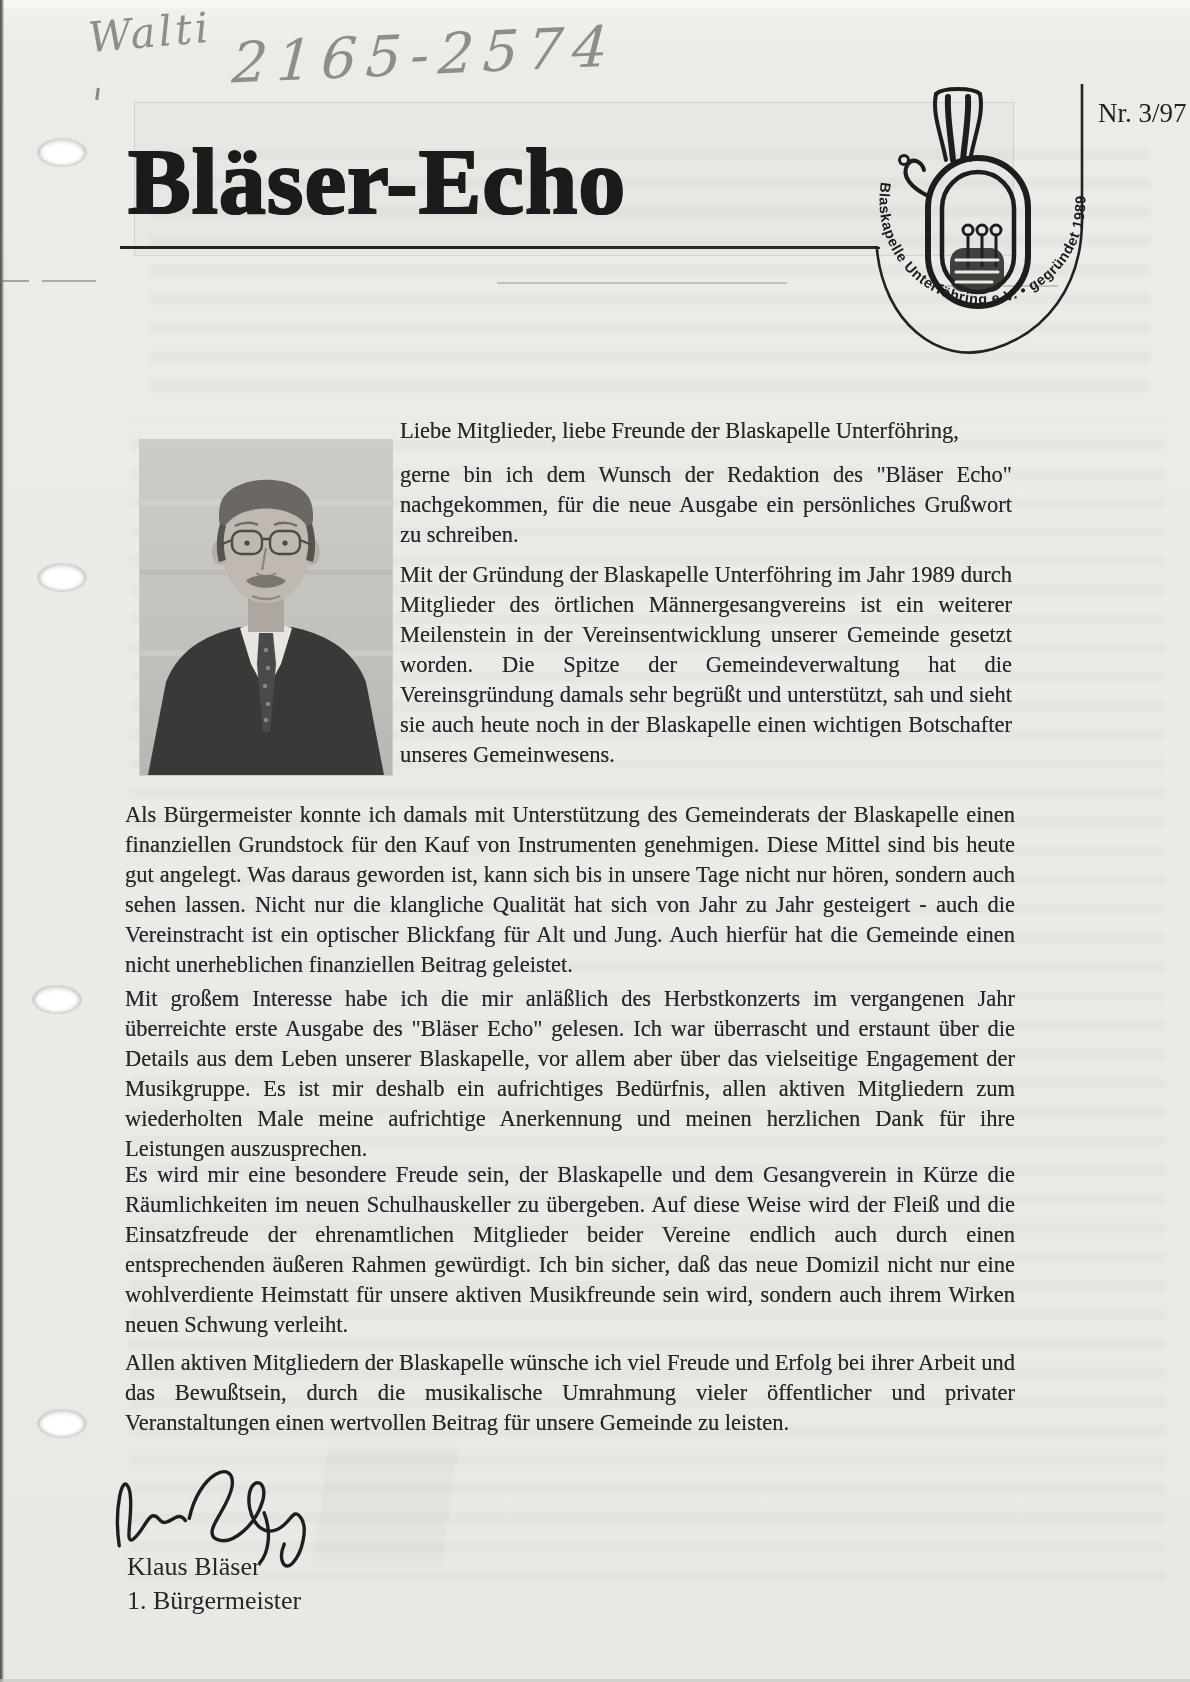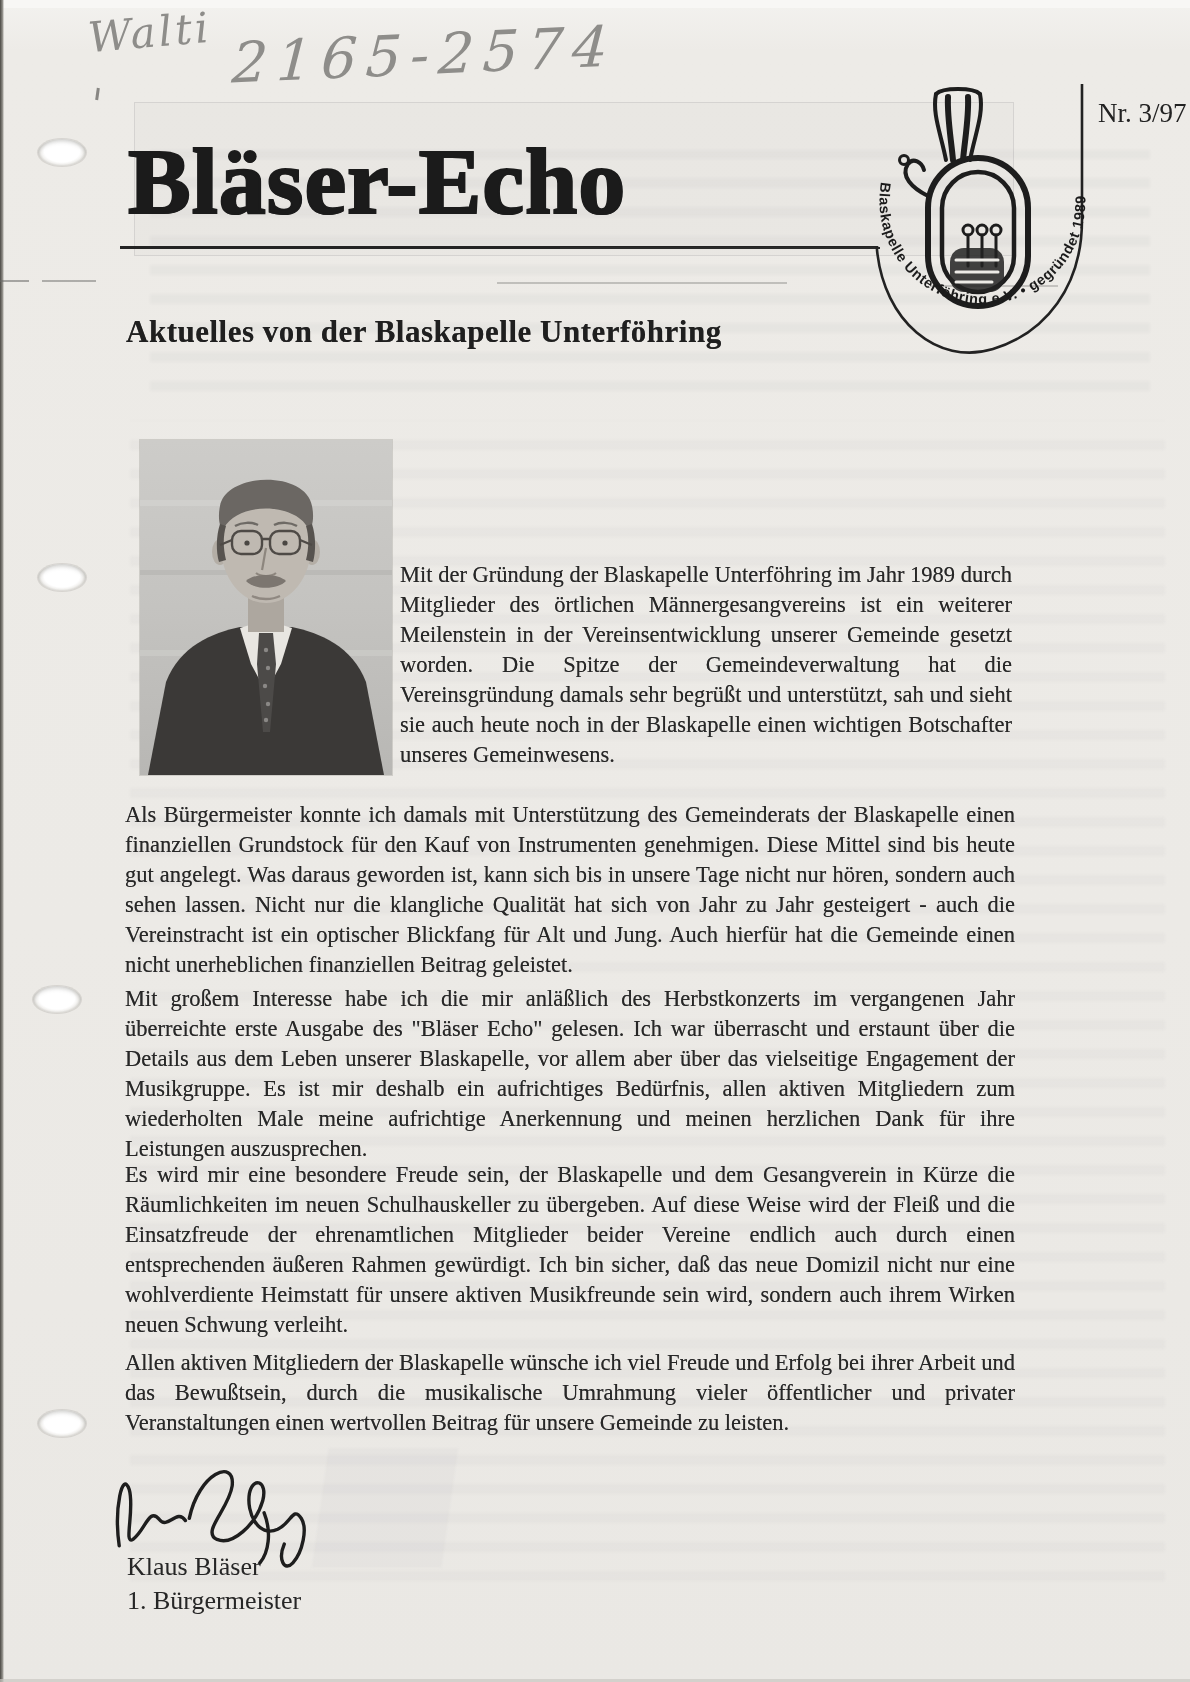--- a/index.html
+++ b/index.html
@@ -127,21 +127,20 @@
       <path d="M126 155 L126 186 M140 155 L140 186 M154 155 L154 186" stroke-width="3"></path>
       <rect x="108" y="168" width="54" height="44" rx="14" fill="#222" stroke="none" opacity=".85"></rect>
       <path d="M114 180 H156 M114 192 H156 M114 202 H150" stroke="#eceae6" stroke-width="3"></path>
     </g>
 
     <text font-family="Liberation Sans, sans-serif" font-size="14.5" font-weight="bold" fill="#1b1b1b" letter-spacing="0.6">
       <textPath href="#ringPath" startOffset="1%">Blaskapelle Unterföhring e.V. • gegründet 1989</textPath>
     </text>
   </svg>
 
-  <div class="section-heading">Aktuelles von der Blaskapelle Unterföhring</div>
 
   <svg class="photo" viewBox="0 0 252 335">
     <defs>
       <linearGradient id="pbg" x1="0" y1="0" x2="0" y2="1">
         <stop offset="0" stop-color="#cdccc9"></stop>
         <stop offset="0.5" stop-color="#c4c3c0"></stop>
         <stop offset="1" stop-color="#b8b7b4"></stop>
       </linearGradient>
     </defs>
     <rect width="252" height="335" fill="url(#pbg)"></rect>
@@ -173,20 +172,22 @@
       </g>
       <circle cx="107" cy="103" r="2.6" fill="#4a4743"></circle>
       <circle cx="145" cy="103" r="2.6" fill="#4a4743"></circle>
       <path d="M95 86 C102 82 112 82 118 85 M134 85 C140 82 150 82 157 86" stroke="#6e6a65" stroke-width="2.5" fill="none"></path>
       <path d="M126 108 C124 118 123 126 122 130 M116 133 C121 137 131 137 136 133" stroke="#8d867e" stroke-width="2.2" fill="none"></path>
       <path d="M106 141 C114 133 138 133 146 141 C138 150 114 150 106 141 Z" fill="#7c7670"></path>
       <path d="M112 156 C120 160 132 160 140 156" stroke="#8f8881" stroke-width="2.4" fill="none"></path>
     </g>
   </svg>
 
+  <div class="copy col salutation" style="top:416px;">Liebe Mitglieder, liebe Freunde der Blaskapelle Unterföhring,</div>
+  <div class="copy col" style="top:460px;">gerne bin ich dem Wunsch der Redaktion des "Bläser Echo" nachgekommen, für die neue Ausgabe ein persönliches Grußwort zu schreiben.</div>
   <div class="copy col" style="top:560px;">Mit der Gründung der Blaskapelle Unterföhring im Jahr 1989 durch Mitglieder des örtlichen Männergesangvereins ist ein weiterer Meilenstein in der Vereinsentwicklung unserer Gemeinde gesetzt worden. Die Spitze der Gemeindeverwaltung hat die Vereinsgründung damals sehr begrüßt und unterstützt, sah und sieht sie auch heute noch in der Blaskapelle einen wichtigen Botschafter unseres Gemeinwesens.</div>
 
   <div class="copy full" style="top:800px;">Als Bürgermeister konnte ich damals mit Unterstützung des Gemeinderats der Blaskapelle einen finanziellen Grundstock für den Kauf von Instrumenten genehmigen. Diese Mittel sind bis heute gut angelegt. Was daraus geworden ist, kann sich bis in unsere Tage nicht nur hören, sondern auch sehen lassen. Nicht nur die klangliche Qualität hat sich von Jahr zu Jahr gesteigert - auch die Vereinstracht ist ein optischer Blickfang für Alt und Jung. Auch hierfür hat die Gemeinde einen nicht unerheblichen finanziellen Beitrag geleistet.</div>
   <div class="copy full" style="top:984px;">Mit großem Interesse habe ich die mir anläßlich des Herbstkonzerts im vergangenen Jahr überreichte erste Ausgabe des "Bläser Echo" gelesen. Ich war überrascht und erstaunt über die Details aus dem Leben unserer Blaskapelle, vor allem aber über das vielseitige Engagement der Musikgruppe. Es ist mir deshalb ein aufrichtiges Bedürfnis, allen aktiven Mitgliedern zum wiederholten Male meine aufrichtige Anerkennung und meinen herzlichen Dank für ihre Leistungen auszusprechen.</div>
   <div class="copy full" style="top:1160px;">Es wird mir eine besondere Freude sein, der Blaskapelle und dem Gesangverein in Kürze die Räumlichkeiten im neuen Schulhauskeller zu übergeben. Auf diese Weise wird der Fleiß und die Einsatzfreude der ehrenamtlichen Mitglieder beider Vereine endlich auch durch einen entsprechenden äußeren Rahmen gewürdigt. Ich bin sicher, daß das neue Domizil nicht nur eine wohlverdiente Heimstatt für unsere aktiven Musikfreunde sein wird, sondern auch ihrem Wirken neuen Schwung verleiht.</div>
   <div class="copy full" style="top:1348px;">Allen aktiven Mitgliedern der Blaskapelle wünsche ich viel Freude und Erfolg bei ihrer Arbeit und das Bewußtsein, durch die musikalische Umrahmung vieler öffentlicher und privater Veranstaltungen einen wertvollen Beitrag für unsere Gemeinde zu leisten.</div>
 
   <div class="sig-ghost"></div>
   <svg class="signature-svg" viewBox="0 0 250 135">
     <g fill="none" stroke="#1e1e1e" stroke-width="3.4" stroke-linecap="round">

